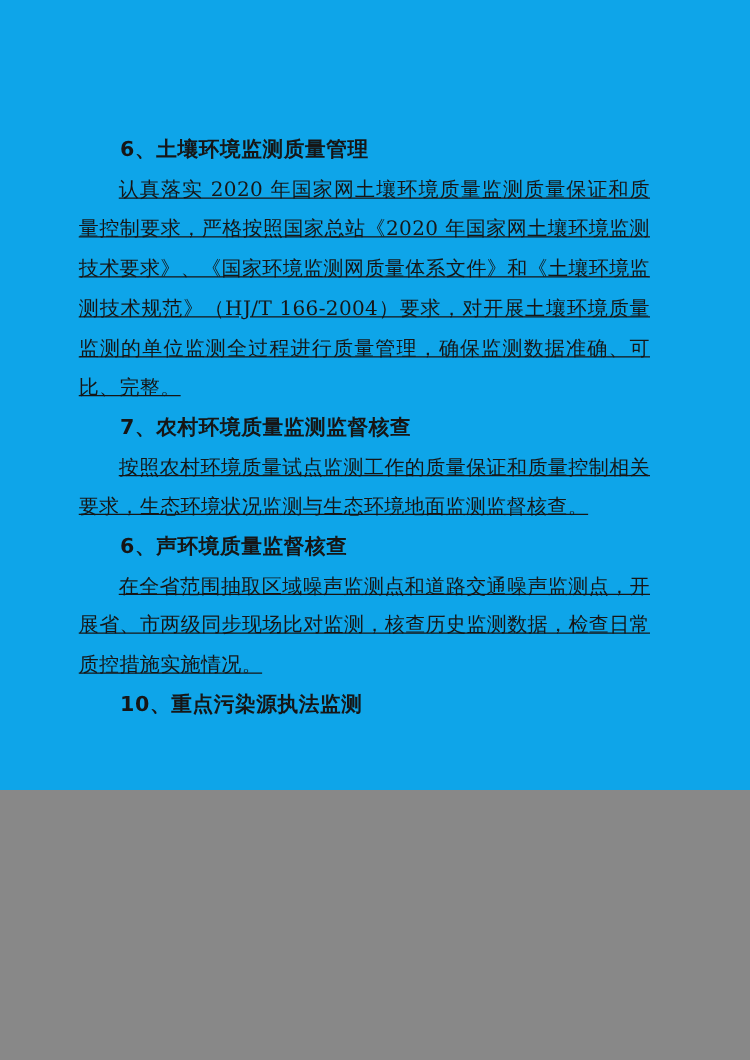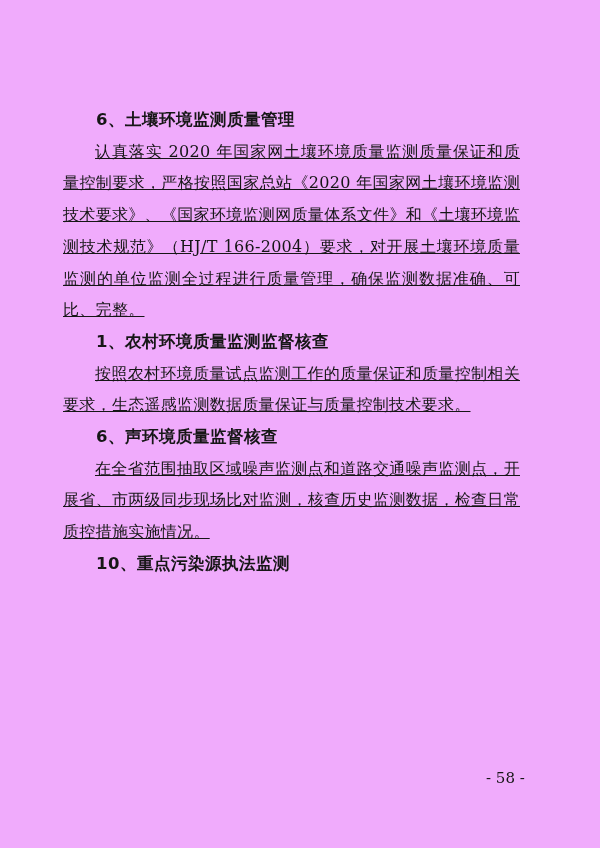--- a/index.html
+++ b/index.html
@@ -1,21 +1,21 @@
 <!DOCTYPE html>
 <html><head>
 <meta charset="utf-8">
 <style>
   html, body { margin: 0; padding: 0; background: #888; }
   .page {
     position: relative;
     width: 600px;
-    height: 848px;
+    height: 632px;
     margin: 0 auto;
-    background: #f0abfc;
+    background: #0ea5e9;
     overflow: hidden;
     color: #161616;
   }
   .content {
     position: absolute;
     left: 63px;
     top: 104px;
     width: 457px;
     font-family: "DejaVu Serif", "Liberation Serif", serif;
     font-size: 16px;
@@ -59,22 +59,22 @@
 <div class="page">
   <main class="content">
 
     <section class="section">
       <h2 class="heading">6、土壤环境监测质量管理</h2>
       <p class="para">认真落实 2020 年国家网土壤环境质量监测质量保证和质量控制要求，严格按照国家总站《2020 年国家网土壤环境监测技术要求》、《国家环境监测网质量体系文件》和《土壤环境监测技术规范》（HJ/T 166-2004）要求，对开展土壤环境质量监测的单位监测全过程进行质量管理，确保监测数据准确、可比、完整。</p>
     </section>
 
 
     <section class="section">
-      <h2 class="heading">1、农村环境质量监测监督核查</h2>
-      <p class="para">按照农村环境质量试点监测工作的质量保证和质量控制相关要求，生态遥感监测数据质量保证与质量控制技术要求。</p>
+      <h2 class="heading">7、农村环境质量监测监督核查</h2>
+      <p class="para">按照农村环境质量试点监测工作的质量保证和质量控制相关要求，生态环境状况监测与生态环境地面监测监督核查。</p>
     </section>
 
     <section class="section">
       <h2 class="heading">6、声环境质量监督核查</h2>
       <p class="para">在全省范围抽取区域噪声监测点和道路交通噪声监测点，开展省、市两级同步现场比对监测，核查历史监测数据，检查日常质控措施实施情况。</p>
     </section>
 
     <section class="section">
       <h2 class="heading">10、重点污染源执法监测</h2>
     </section>

